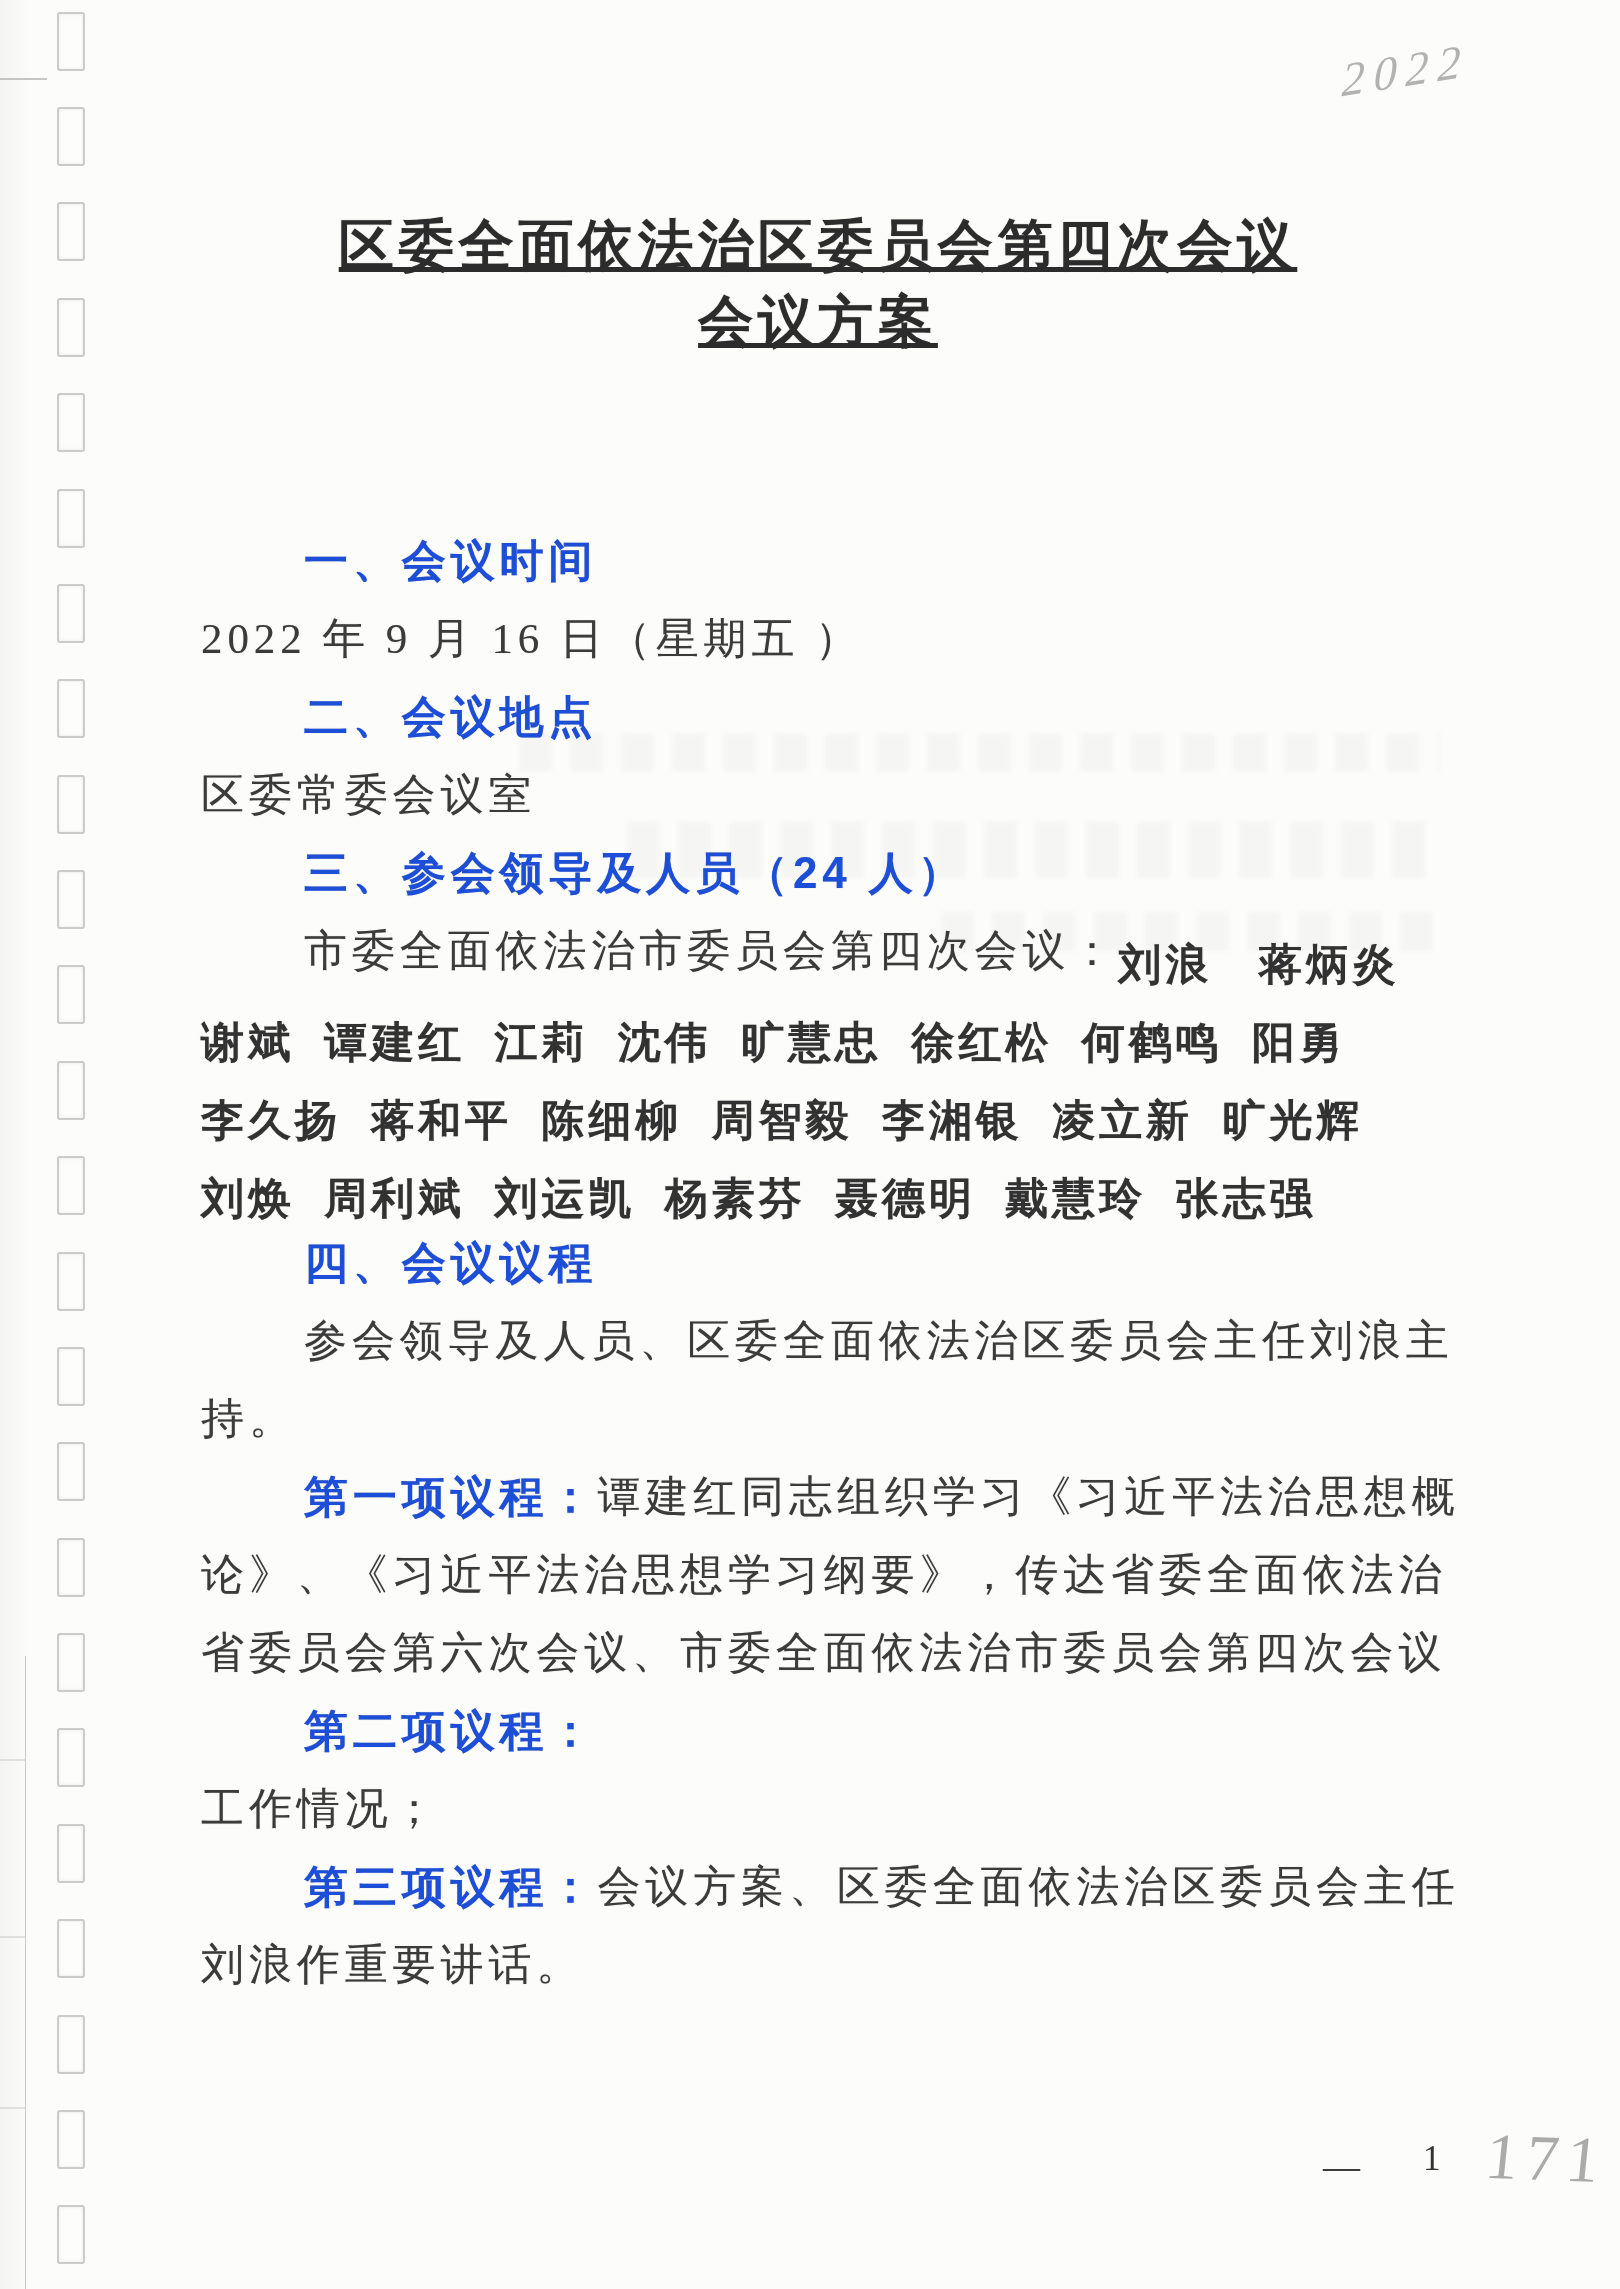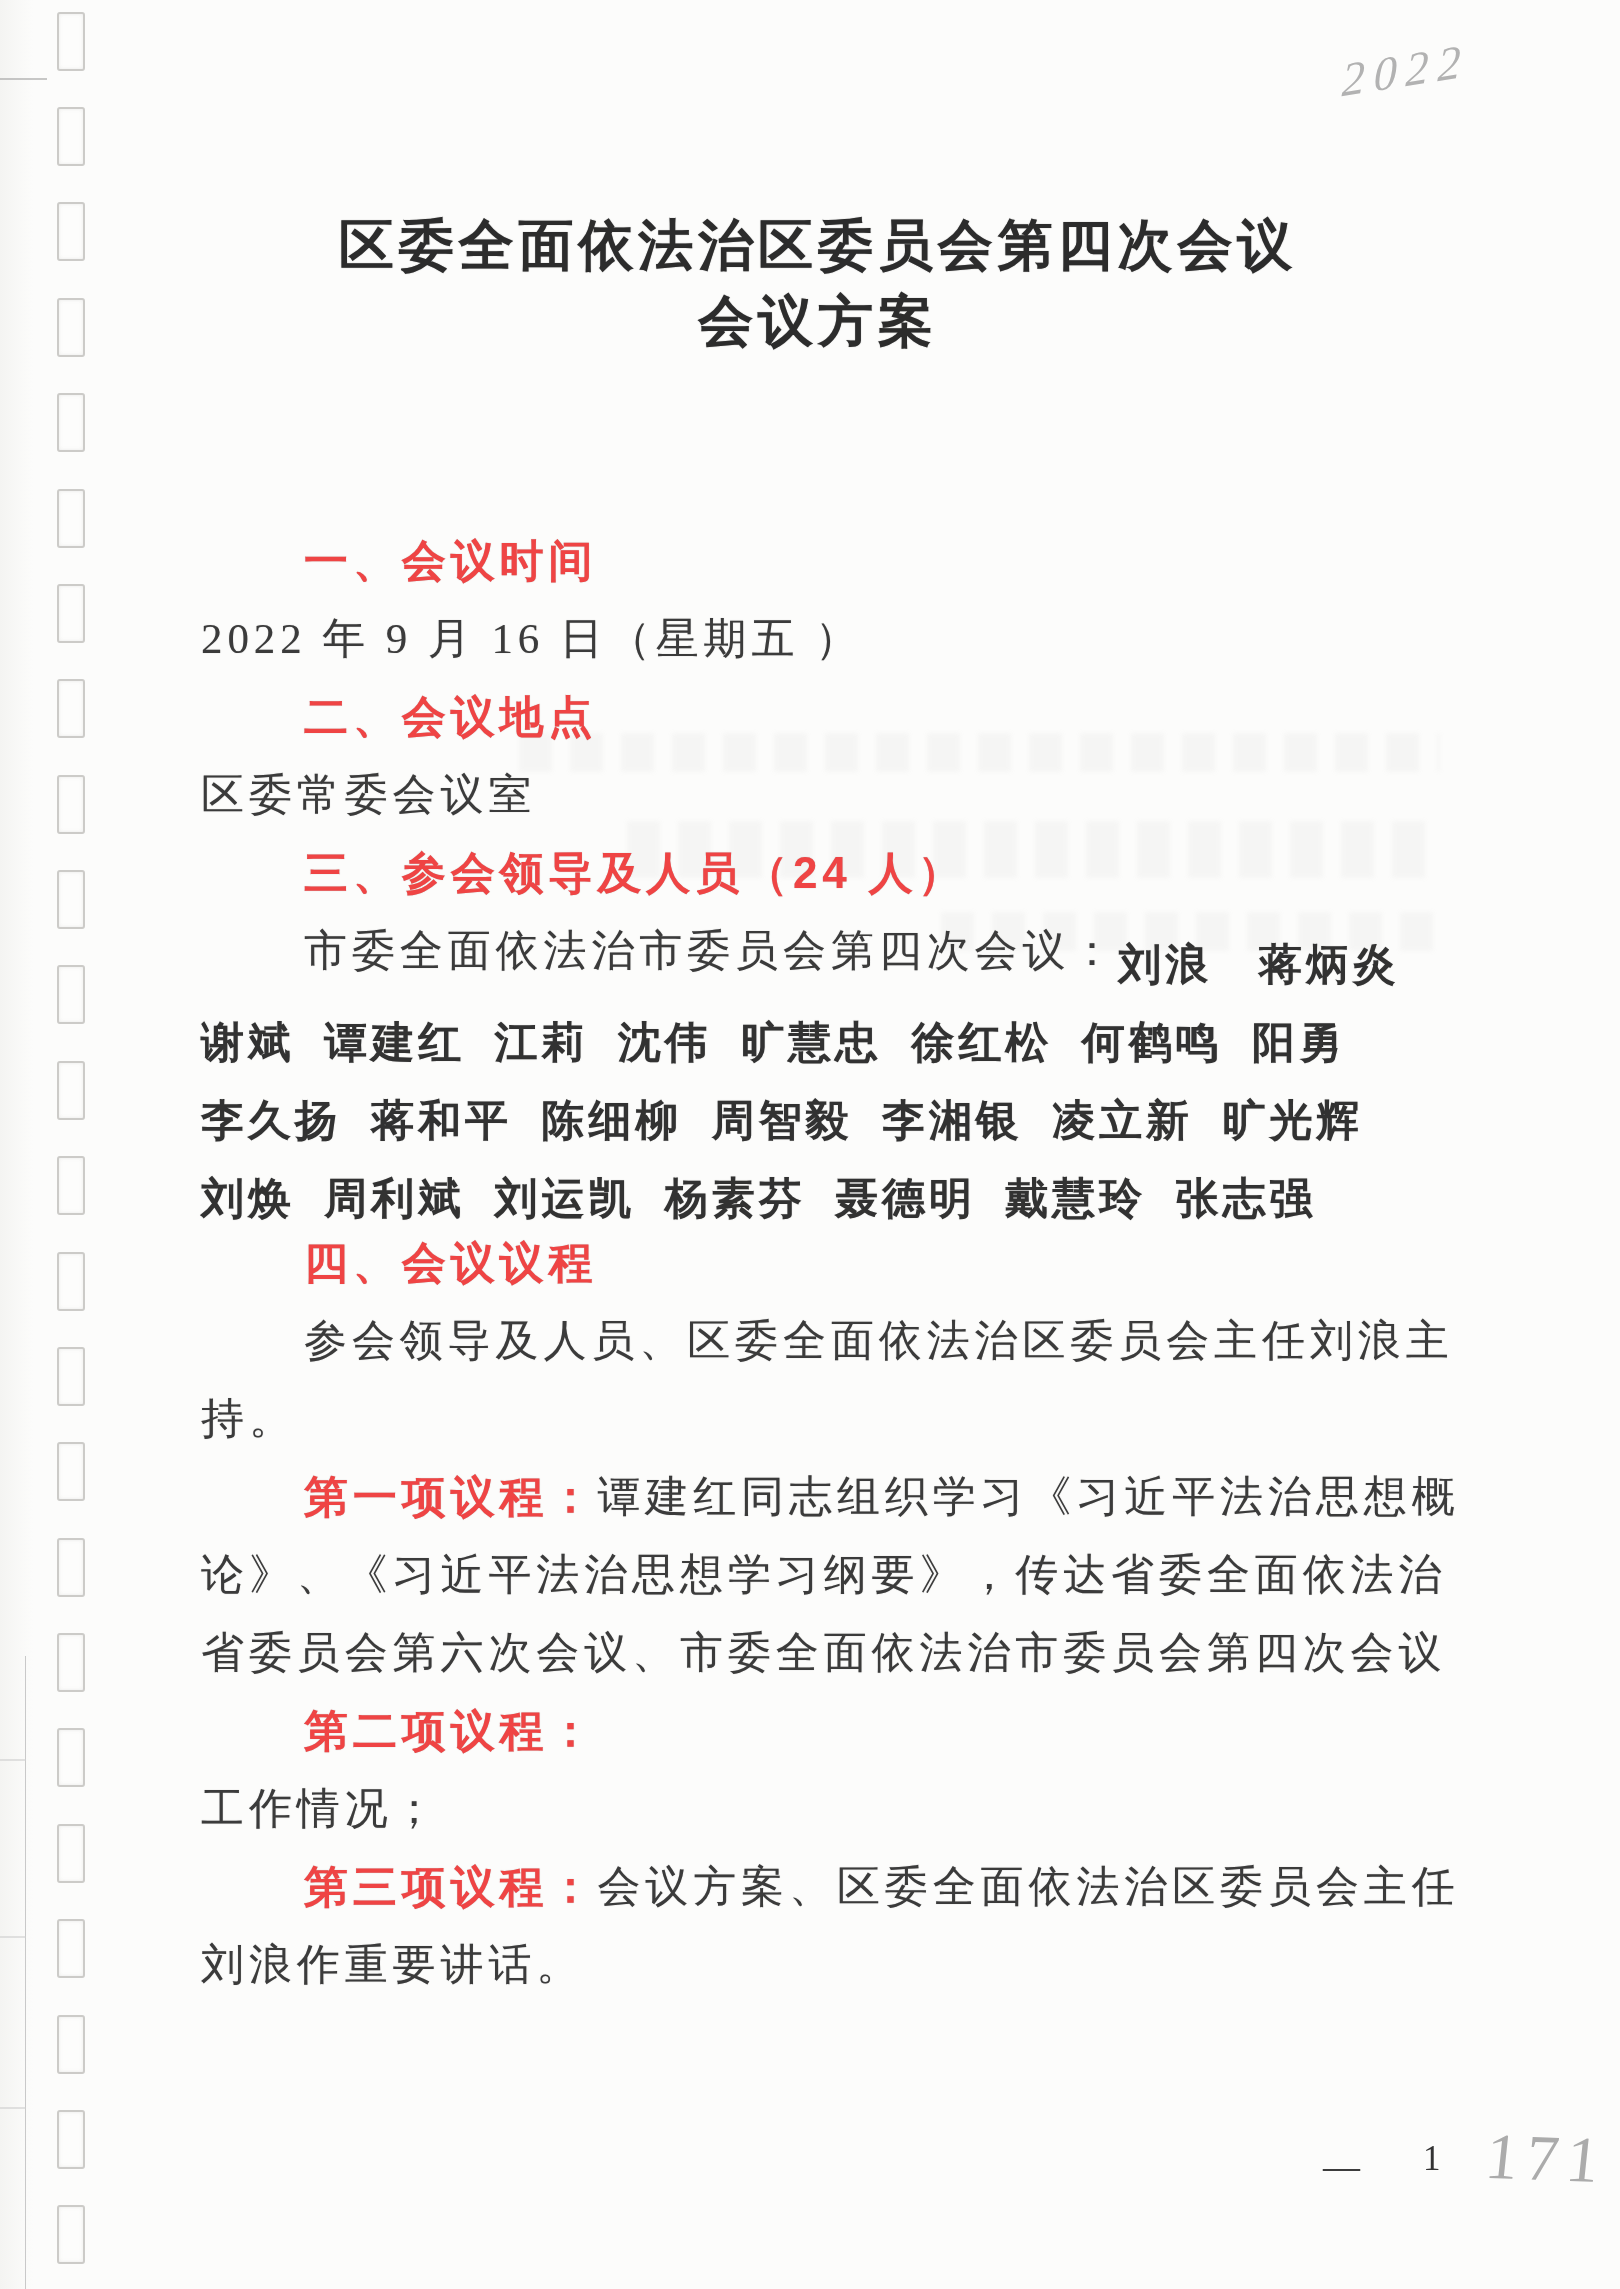--- a/index.html
+++ b/index.html
@@ -41,36 +41,37 @@
     left:1486px;top:2121px;font-size:65px;letter-spacing:7.8px;
     transform:rotate(2deg) skewX(-4deg);color:#ababab;
   }
   
   .title{
     position:absolute;top:208px;left:186px;width:1264px;
     text-align:center;color:#2c2c2c;
     font-weight:bold;font-size:55px;line-height:76px;
     letter-spacing:4.9px;margin:0;
     text-shadow:0 0 1px rgba(40,40,40,.5);
+    text-decoration:underline;
   }
   .title span{display:block;}
   
   .body-block{
     position:absolute;top:522px;left:201px;width:1274px;
     font-size:43px;color:#3b3b3b;
   }
   .line{
     height:78px;display:flex;align-items:center;
     white-space:pre;
     text-shadow:0 0 1px rgba(60,60,60,.35);
   }
   .indent{padding-left:103px;}
   .hd{
     font-family:"Liberation Sans",sans-serif;font-weight:bold;
-    color:#ef4444;letter-spacing:4.9px;font-size:44px;
+    color:#1d4ed8;letter-spacing:4.9px;font-size:44px;
   }
   .fs{
     font-family:"Liberation Serif",serif;letter-spacing:4.9px;
   }
   .names{
     font-family:"Liberation Sans",sans-serif;font-weight:bold;
     color:#323232;letter-spacing:3.9px;word-spacing:13.7px;font-size:43px;margin-top:28px;
   }
   
   .pg-dash{position:absolute;left:1323px;top:2145px;font-size:37px;color:#3c3c3c;letter-spacing:0;}

